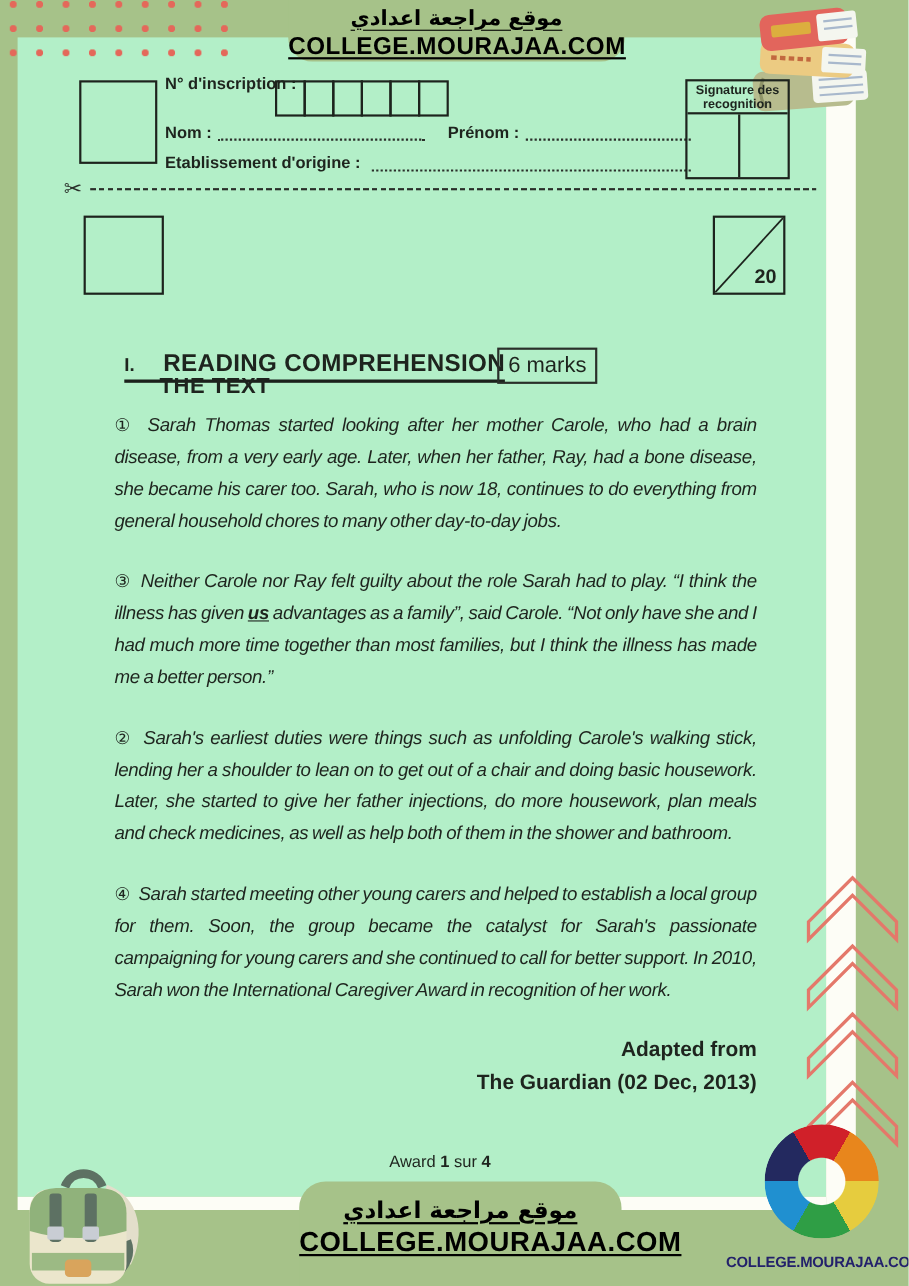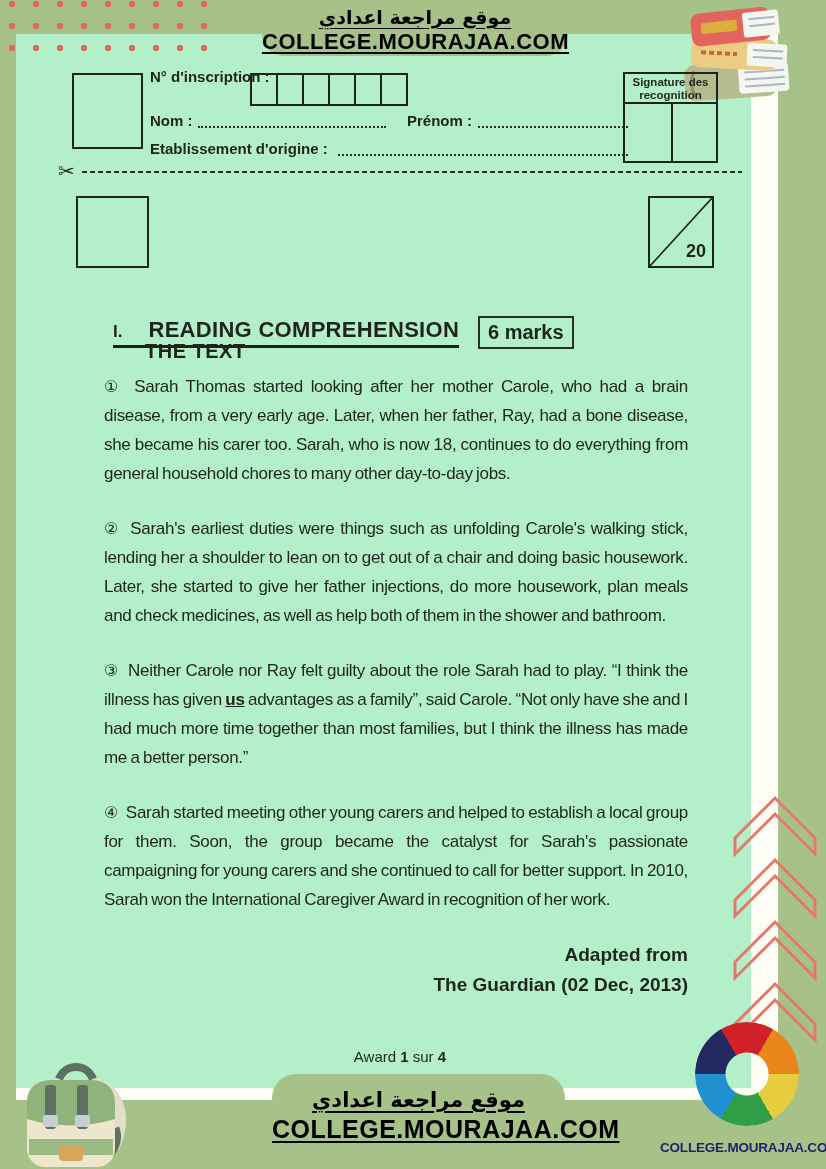--- a/index.html
+++ b/index.html
@@ -50,28 +50,28 @@
   .notice{position:absolute;left:170px;top:224px;width:460px;text-align:center;
           font-family:"Liberation Serif",serif;font-style:italic;font-size:17px;}
   .score-box{left:648px;top:196px;width:66px;height:72px;}
   .score-box svg{position:absolute;left:0;top:0;}
   .score-val{position:absolute;right:6px;bottom:4px;font-weight:bold;font-size:18px;}
 
   
   .section-head{position:absolute;left:113px;top:317px;border-bottom:3px solid #1c211c;padding-bottom:2px;}
   .section-num{font-weight:bold;font-size:17px;margin-right:6px;}
   .section-title{font-weight:bold;font-size:22px;letter-spacing:.3px;margin-left:20px;}
-  .marks-box{position:absolute;left:478px;top:316px;border:2px solid #2a2f2a;padding:3px 8px;
-             font-weight:bold;font-size:20px;}
+  .marks-box{position:absolute;left:452px;top:316px;border:2px solid #2a2f2a;padding:3px 8px;
+             font-weight:normal;font-size:20px;}
 
   
   .text-heading{position:absolute;left:145px;top:340px;font-weight:bold;font-size:20px;letter-spacing:.5px;}
   .body-text{position:absolute;left:104px;top:372px;width:584px;}
   .body-text p{margin:0 0 26px 0;font-size:17px;line-height:29px;text-align:justify;
-               letter-spacing:-0.3px;word-spacing:-1px;}
+               letter-spacing:-0.3px;word-spacing:-1px;font-style:italic;}
   .marker{font-family:"DejaVu Sans",sans-serif;font-size:16px;margin-right:4px;}
   .emph{font-weight:bold;text-decoration:underline;}
   .source{margin-top:14px;text-align:right;font-weight:bold;font-size:19px;line-height:30px;padding-right:0;}
 
   
   .pagenum{position:absolute;left:330px;top:1048px;width:140px;text-align:center;font-size:15px;}
   .pagenum b{font-weight:bold;}
 
   
   .chev{position:absolute;left:731px;width:88px;height:70px;}
@@ -186,26 +186,26 @@
   <div class="marks-box">6 marks</div>
 
   <div class="text-heading">THE TEXT</div>
 
   <div class="body-text">
     <p>
       <span class="marker">①</span>
       <span>Sarah Thomas started looking after her mother Carole, who had a brain disease, from a very early age. Later, when her father, Ray, had a bone disease, she became his carer too. Sarah, who is now 18, continues to do everything from general household chores to many other day-to-day jobs.</span>
     </p>
     <p>
+      <span class="marker">③</span>
+      <span>Neither Carole nor Ray felt guilty about the role Sarah had to play. “I think the illness has given </span><span class="emph">us</span><span> advantages as a family”, said Carole. “Not only have she and I had much more time together than most families, but I think the illness has made me a better person.”</span>
+    </p>
+    <p>
       <span class="marker">②</span>
       <span>Sarah's earliest duties were things such as unfolding Carole's walking stick, lending her a shoulder to lean on to get out of a chair and doing basic housework. Later, she started to give her father injections, do more housework, plan meals and check medicines, as well as help both of them in the shower and bathroom.</span>
-    </p>
-    <p>
-      <span class="marker">③</span>
-      <span>Neither Carole nor Ray felt guilty about the role Sarah had to play. “I think the illness has given </span><span class="emph">us</span><span> advantages as a family”, said Carole. “Not only have she and I had much more time together than most families, but I think the illness has made me a better person.”</span>
     </p>
     <p>
       <span class="marker">④</span>
       <span>Sarah started meeting other young carers and helped to establish a local group for them. Soon, the group became the catalyst for Sarah's passionate campaigning for young carers and she continued to call for better support. In 2010, Sarah won the International Caregiver Award in recognition of her work.</span>
     </p>
     <div class="source">
       <span>Adapted from</span><br>
       <span>The Guardian (02 Dec, 2013)</span>
     </div>
   </div>

